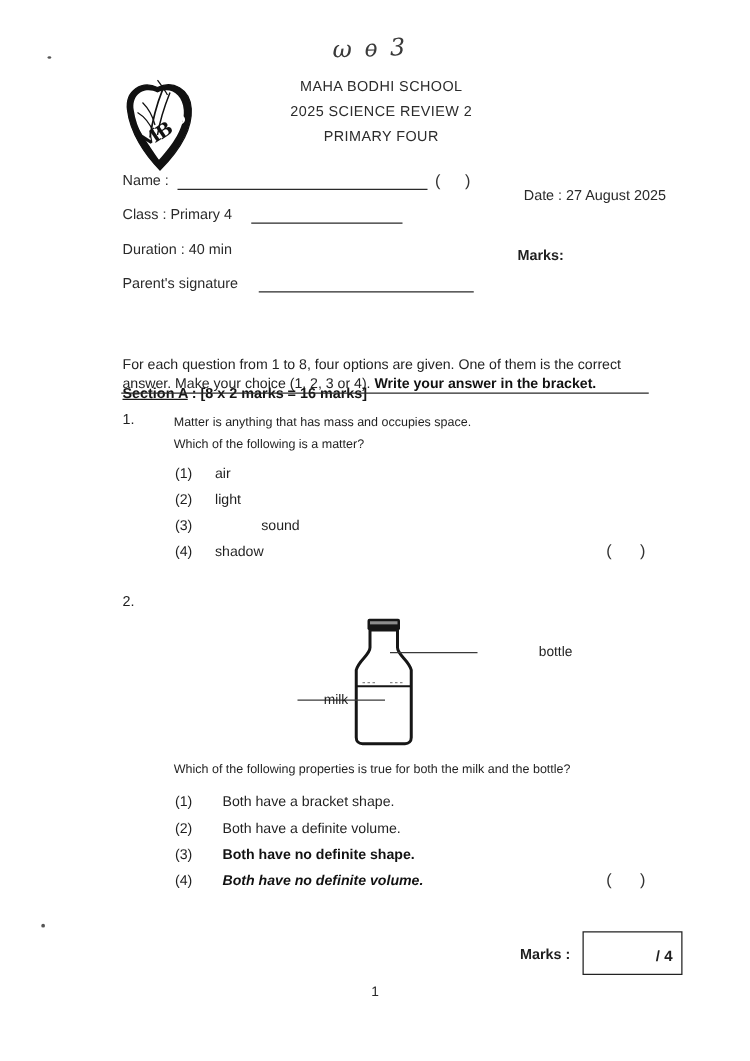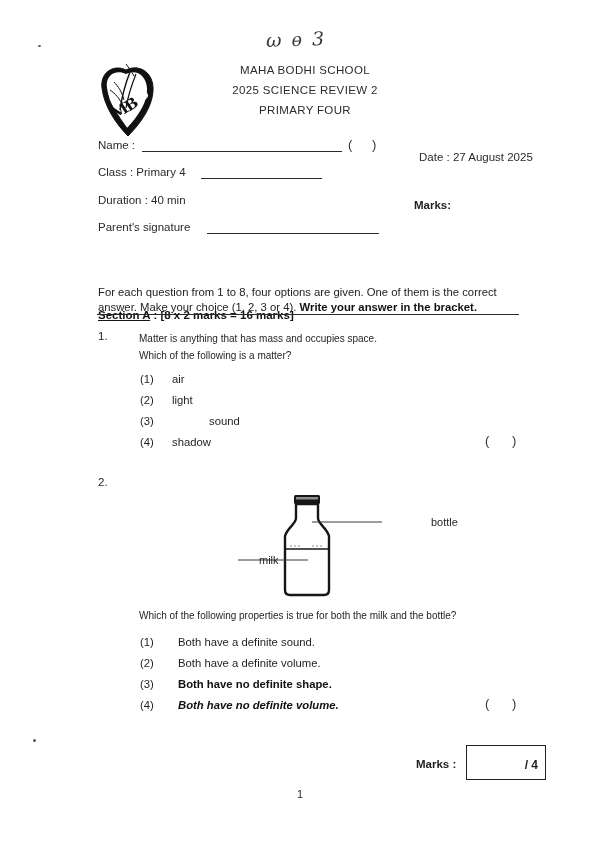--- a/index.html
+++ b/index.html
@@ -245,21 +245,21 @@
 
       <line x1="108" y1="68" x2="38" y2="68" stroke="#3a3a3a" stroke-width="1"></line>
     </svg>
   </div>
   <div class="abs label-text" style="left:387px; top:516px;">bottle</div>
   <div class="abs label-text" style="left:215px; top:554px;">milk</div>
 
   <div class="abs q-text" style="left:139px; top:607px;">Which of the following properties is true for both the milk and the bottle?</div>
 
   <div class="abs opt-key" style="left:140px; top:636px;">(1)</div>
-  <div class="abs opt-text" style="left:178px; top:636px;">Both have a definite sound.</div>
+  <div class="abs opt-text" style="left:178px; top:636px;">Both have a bracket shape.</div>
 
   <div class="abs opt-key" style="left:140px; top:657px;">(2)</div>
   <div class="abs opt-text" style="left:178px; top:657px;">Both have a definite volume.</div>
 
   <div class="abs opt-key" style="left:140px; top:678px;">(3)</div>
   <div class="abs opt-text strong" style="left:178px; top:678px;">Both have no definite shape.</div>
 
   <div class="abs opt-key" style="left:140px; top:699px;">(4)</div>
   <div class="abs opt-text strong" style="left:178px; top:699px;font-style:italic;">Both have no definite volume.</div>
 

